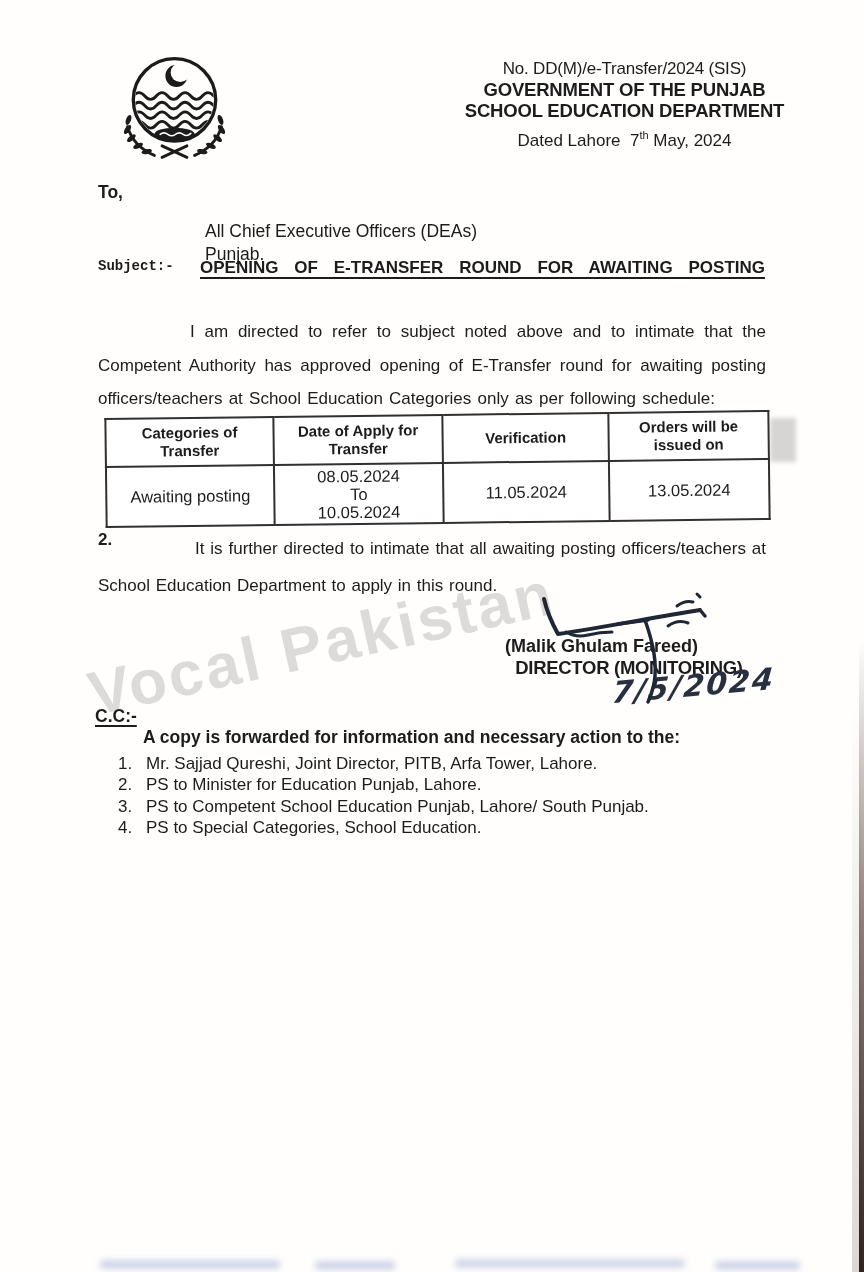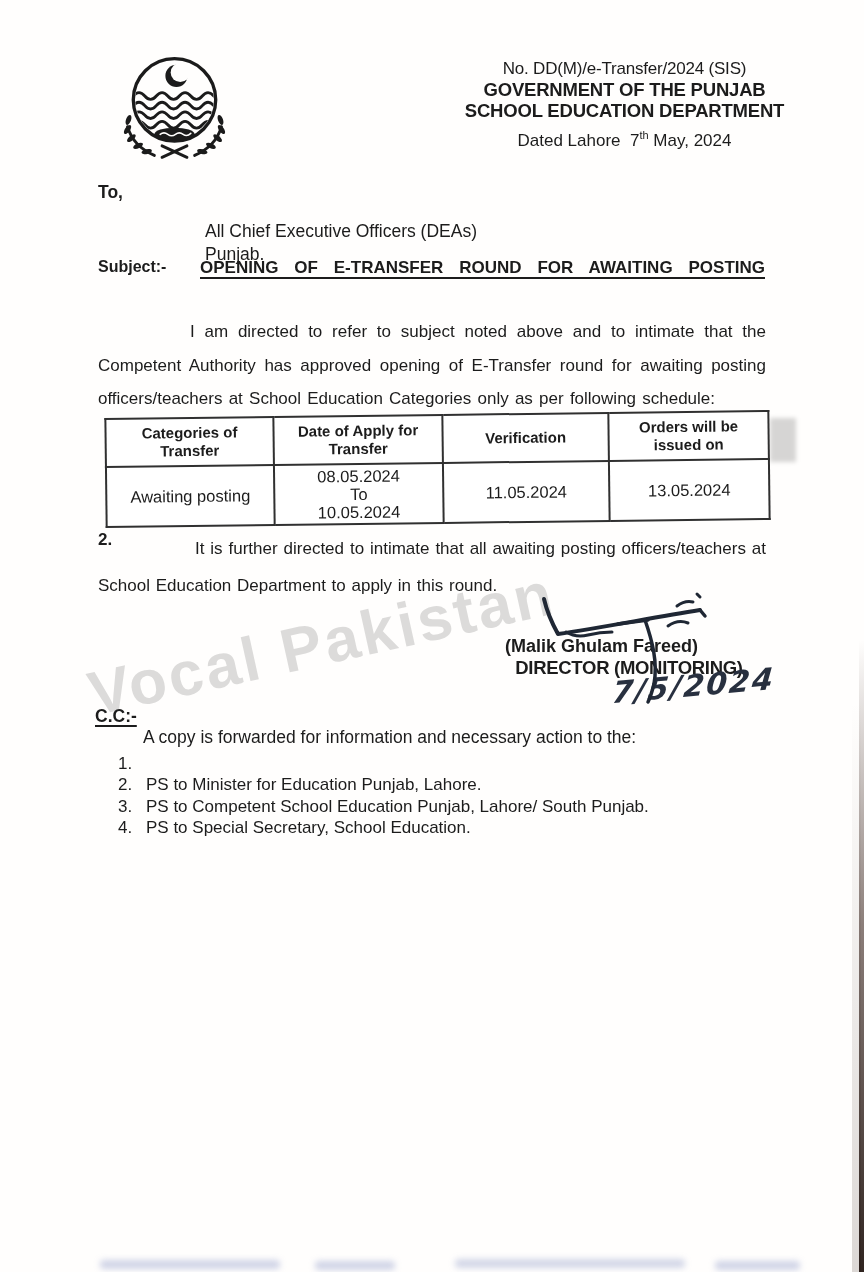--- a/index.html
+++ b/index.html
@@ -30,21 +30,21 @@
   .letterhead .ref   { font-size:17px; font-weight:400; letter-spacing:-0.2px; }
   .letterhead .org   { font-size:18.5px; font-weight:700; letter-spacing:-0.2px; }
   .letterhead .dated { font-size:17px; font-weight:400; margin-top:4px; white-space:pre-wrap; }
   .letterhead sup { font-size:11px; }
 
   
   .to-label { left:98px; top:182px; font-size:17.5px; font-weight:700;text-align:right; }
   .addressee { left:205px; top:197px; font-size:17.5px; font-weight:400; line-height:23px;margin-top:23px; }
 
   
-  .subject-label { left:98px; top:258px; font-size:16px; font-weight:700; }
+  .subject-label { left:98px; top:258px; font-size:14px; font-weight:700;font-family:Liberation Mono, monospace; }
   .subject-body  { left:200px; top:255px; width:565px; font-size:17px; font-weight:700; line-height:26px; }
   .subject-body .l1 {
     text-align:justify; text-align-last:justify;
     text-decoration:underline; text-decoration-thickness:2px; text-underline-offset:4px;
   }
   .subject-body .l2 {
     text-decoration:underline; text-decoration-thickness:2px; text-underline-offset:4px;
   }
 
   
@@ -74,21 +74,21 @@
     left:612px; top:668px; z-index:4;
     font-family:"DejaVu Sans", sans-serif;
     font-size:30px; font-weight:700; font-style:italic; letter-spacing:2px;
     color:#28303f;
     transform:rotate(-5deg) skewX(-10deg);
   }
 
   
   .cc-label { left:95px; top:706px; font-size:17.5px; font-weight:700;
               text-decoration:underline; text-decoration-thickness:2px; text-underline-offset:3px; }
-  .cc-intro { left:143px; top:727px; font-size:17.5px; font-weight:400; }
+  .cc-intro { left:143px; top:727px; font-size:17.5px; font-weight:700; }
   .cc-list  { left:118px; top:753px; font-size:17px; font-weight:400; line-height:21.3px; list-style:none; }
   .cc-list li { display:flex; }
   .cc-list .num { width:28px; flex:none; }
 
   
   .edge-right {
     position:absolute; right:0; top:640px; width:5px; height:632px;
     background:linear-gradient(to bottom, rgba(45,22,15,0) 0%, rgba(45,22,15,0.55) 45%, rgba(25,12,8,0.9) 100%);
     z-index:6;
   }
@@ -213,32 +213,33 @@
   </div>
   <div class="abs sig-name">(Malik Ghulam Fareed)</div>
   <div class="abs sig-title">DIRECTOR (MONITORING)</div>
   <div class="abs sig-date">7/5/2024</div>
 
   <div class="abs cc-label">C.C:-</div>
   <div class="abs cc-intro">A copy is forwarded for information and necessary action to the:</div>
   <ul class="abs cc-list">
     <li>
       <span class="num">1.</span>
+      <span>Mr. Sajjad Qureshi, Joint Director, PITB, Arfa Tower, Lahore.</span>
     </li>
     <li>
       <span class="num">2.</span>
       <span>PS to Minister for Education Punjab, Lahore.</span>
     </li>
     <li>
       <span class="num">3.</span>
       <span>PS to Competent School Education Punjab, Lahore/ South Punjab.</span>
     </li>
     <li>
       <span class="num">4.</span>
-      <span>PS to Special Secretary, School Education.</span>
+      <span>PS to Special Categories, School Education.</span>
     </li>
   </ul>
 
   <div class="tbl-shadow"></div>
   <div class="edge-right-soft"></div>
   <div class="edge-right"></div>
   <div class="smudge sm1"></div>
   <div class="smudge sm2"></div>
   <div class="smudge sm3"></div>
   <div class="smudge sm4"></div>

